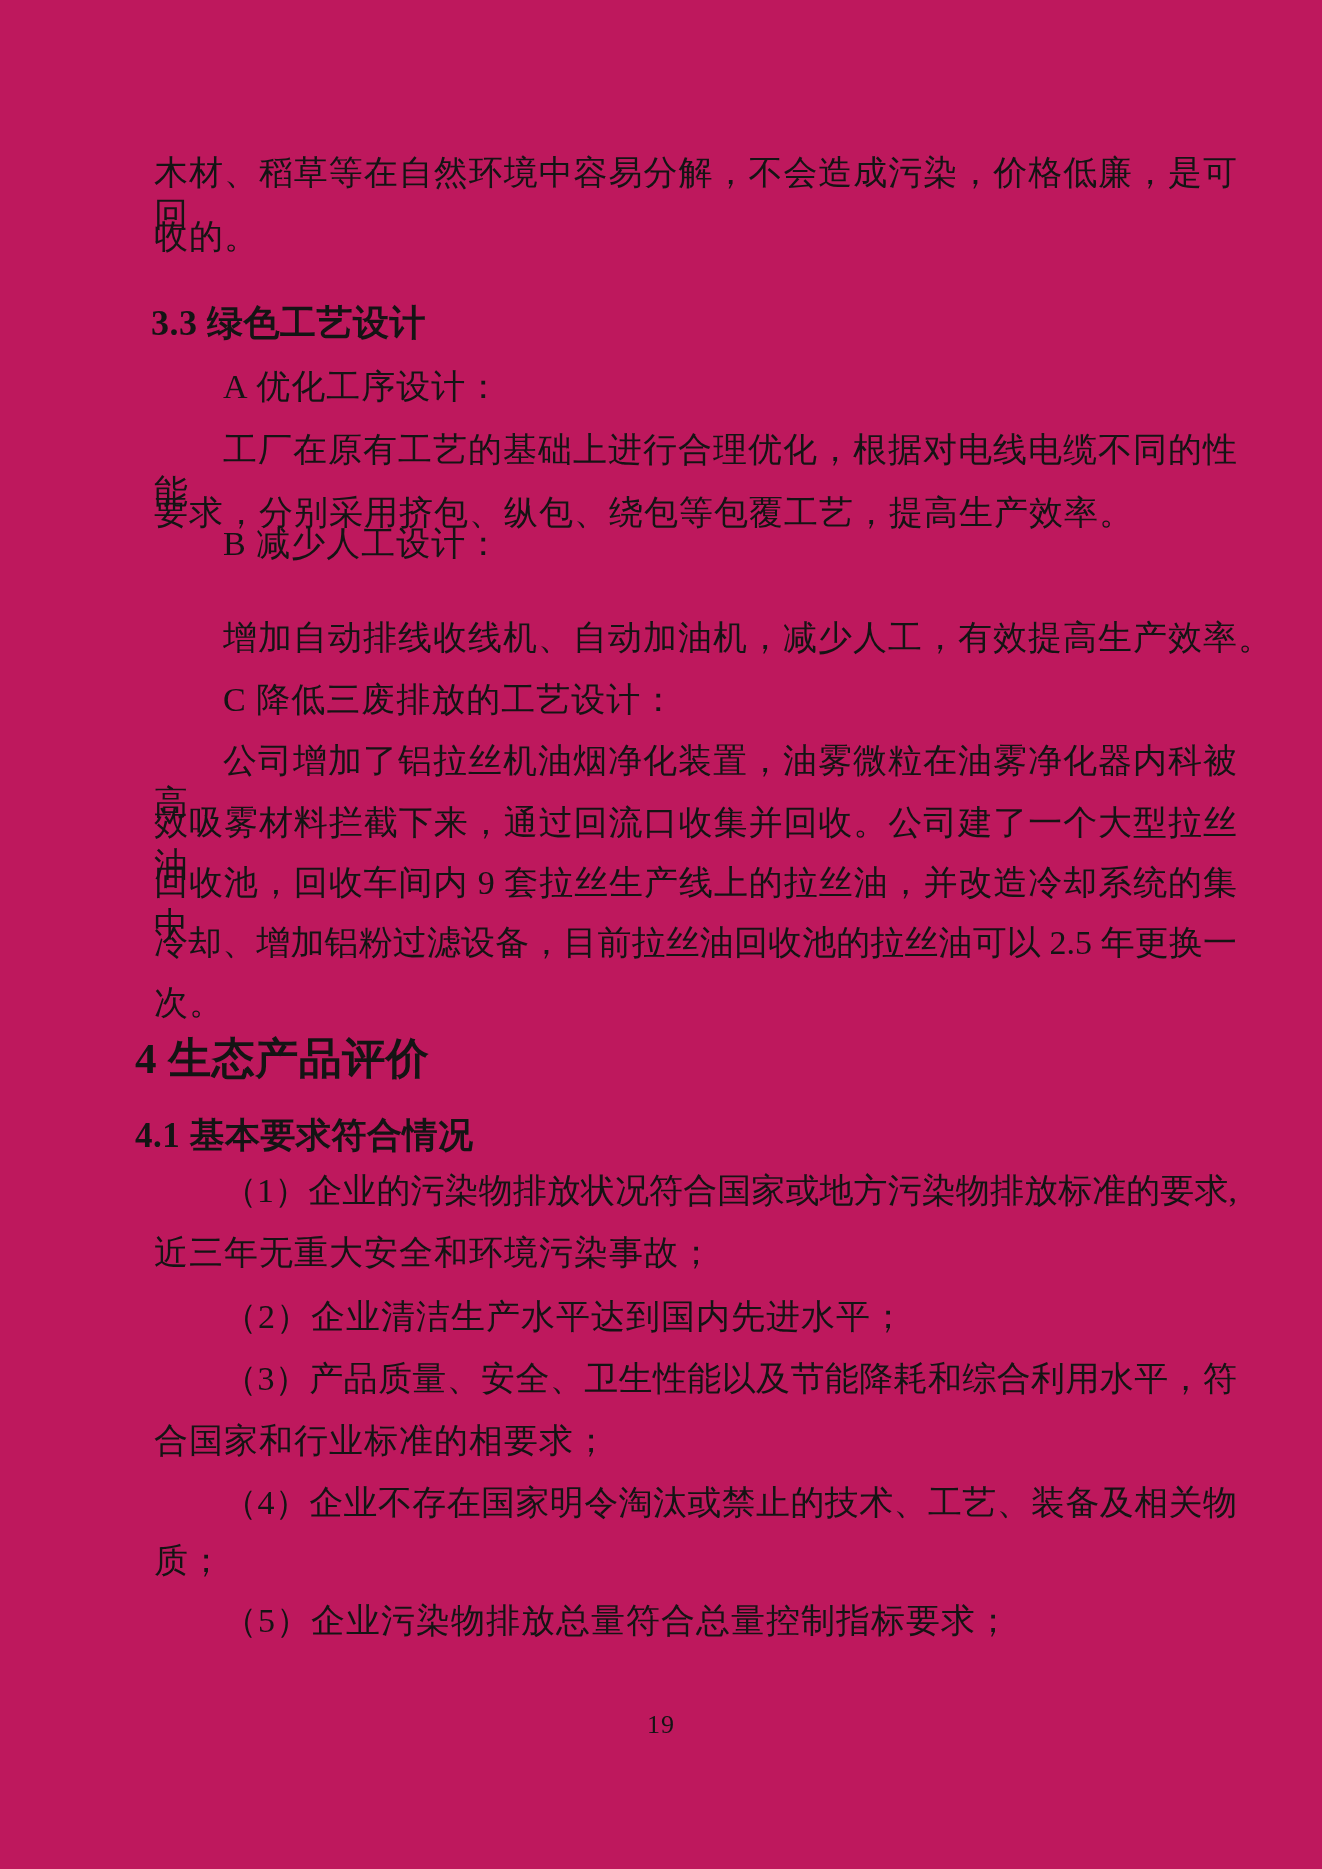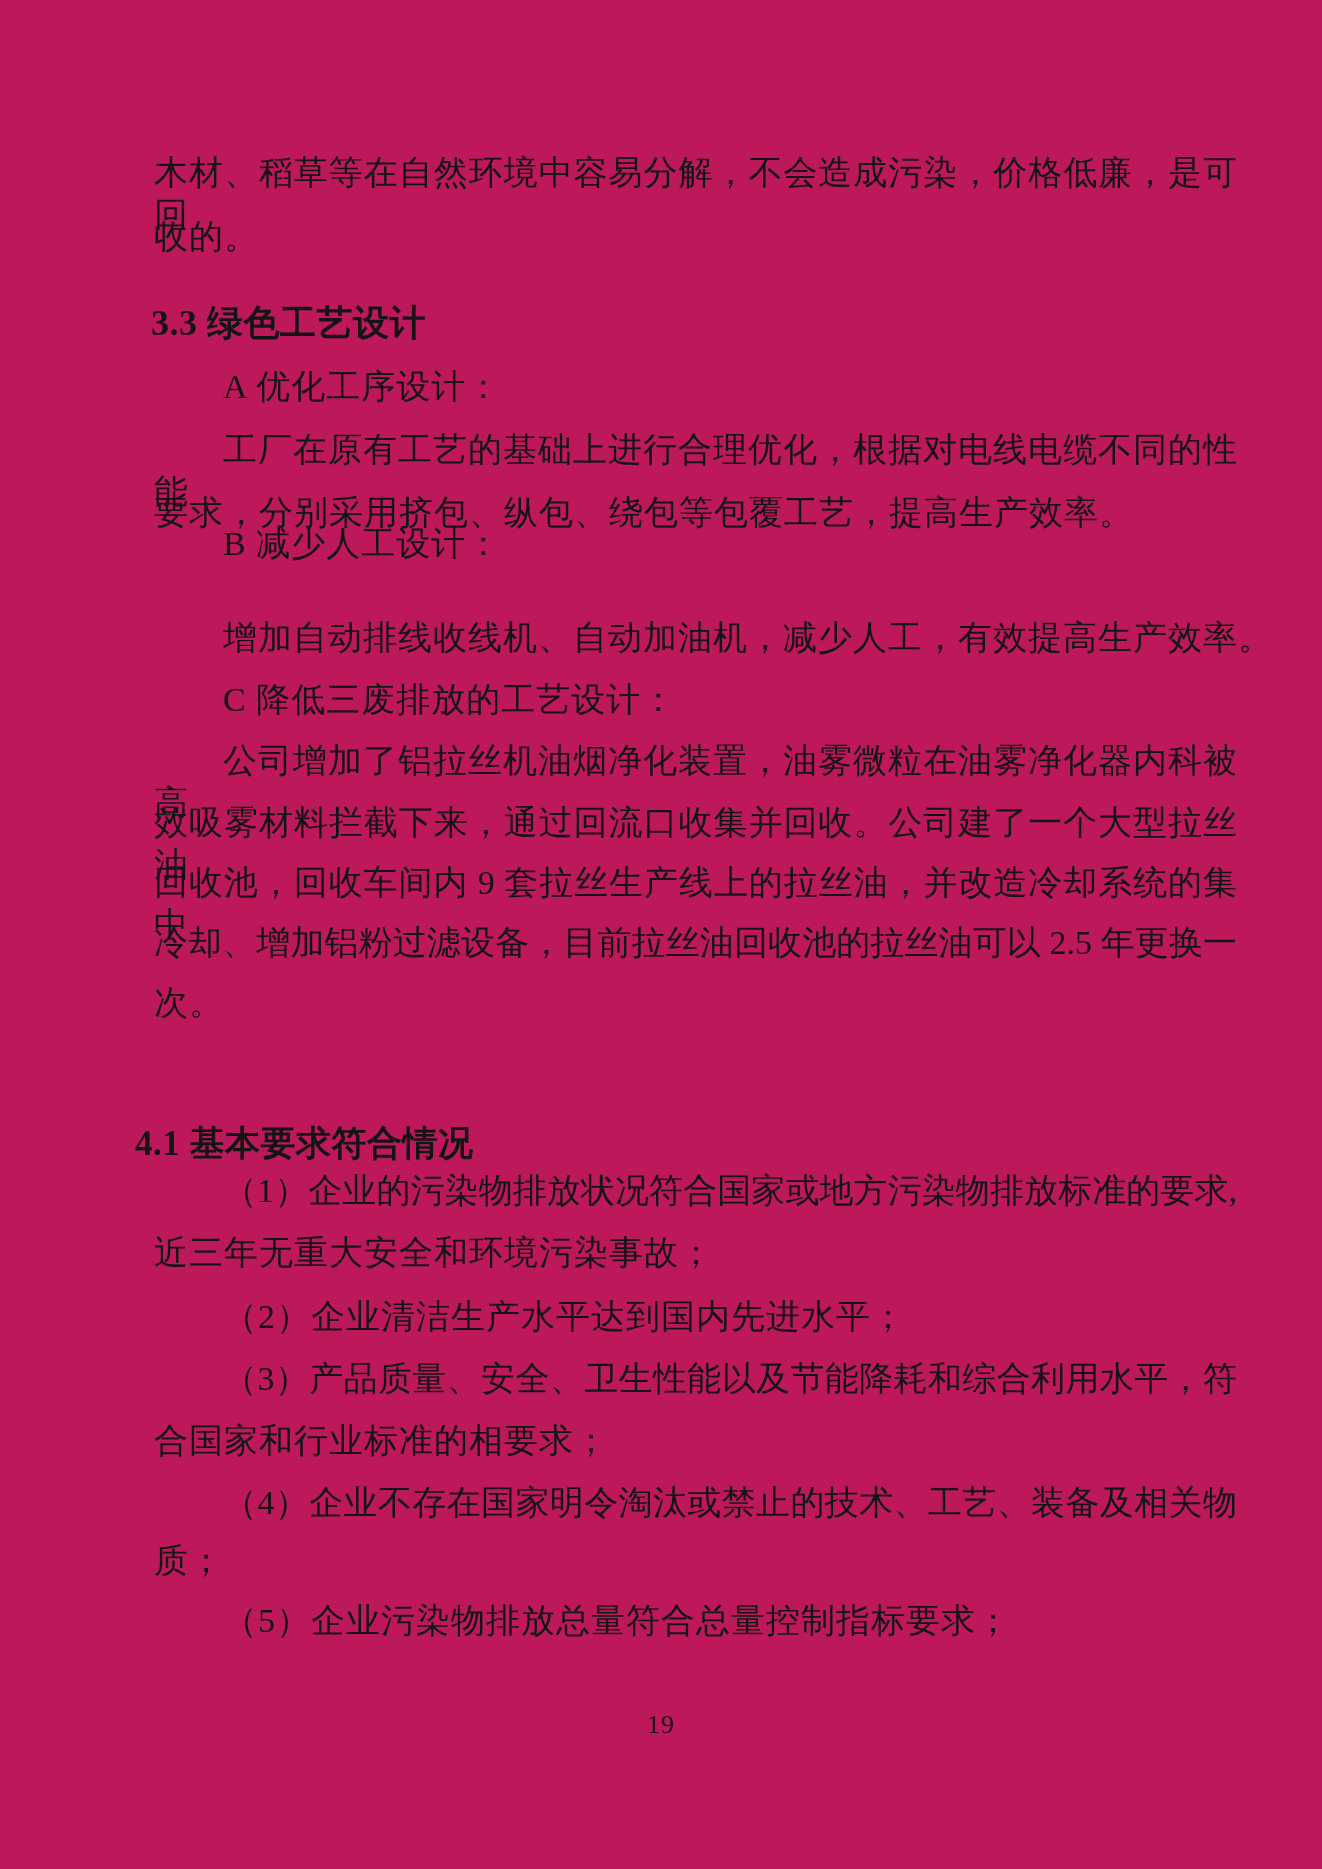--- a/index.html
+++ b/index.html
@@ -54,21 +54,20 @@
     white-space: nowrap;
   }
   .h-sub {
     position: absolute;
     left: 135px;
     font-size: 35px;
     line-height: 44px;
     font-weight: bold;
     letter-spacing: 0.5px;
     white-space: nowrap;
-    margin-top: 8px;
   }
   .page-num {
     position: absolute;
     left: 0;
     width: 100%;
     text-align: center;
     font-size: 26px;
     line-height: 30px;
     letter-spacing: 1px;
   }
@@ -88,20 +87,21 @@
   <div class="line" style="top:492px">要求，分别采用挤包、纵包、绕包等包覆工艺，提高生产效率。</div>
   <div class="line indent" style="top:523px">B 减少人工设计：</div>
   <div class="line indent" style="top:617px">增加自动排线收线机、自动加油机，减少人工，有效提高生产效率。</div>
   <div class="line indent" style="top:679px">C 降低三废排放的工艺设计：</div>
   <div class="line indent just" style="top:740px">公司增加了铝拉丝机油烟净化装置，油雾微粒在油雾净化器内科被高</div>
   <div class="line just" style="top:802px">效吸雾材料拦截下来，通过回流口收集并回收。公司建了一个大型拉丝油</div>
   <div class="line just" style="top:862px">回收池，回收车间内 9 套拉丝生产线上的拉丝油，并改造冷却系统的集中</div>
   <div class="line just" style="top:922px">冷却、增加铝粉过滤设备，目前拉丝油回收池的拉丝油可以 2.5 年更换一</div>
   <div class="line" style="top:982px">次。</div>
 
+  <div class="h-chap" style="top:1033px">4 生态产品评价</div>
   <div class="h-sub" style="top:1114px">4.1 基本要求符合情况</div>
 
   <div class="line indent just" style="top:1170px">（1）企业的污染物排放状况符合国家或地方污染物排放标准的要求,</div>
   <div class="line" style="top:1232px">近三年无重大安全和环境污染事故；</div>
   <div class="line indent" style="top:1296px">（2）企业清洁生产水平达到国内先进水平；</div>
   <div class="line indent just" style="top:1358px">（3）产品质量、安全、卫生性能以及节能降耗和综合利用水平，符</div>
   <div class="line" style="top:1420px">合国家和行业标准的相要求；</div>
   <div class="line indent just" style="top:1482px">（4）企业不存在国家明令淘汰或禁止的技术、工艺、装备及相关物</div>
   <div class="line" style="top:1540px">质；</div>
   <div class="line indent" style="top:1600px">（5）企业污染物排放总量符合总量控制指标要求；</div>

